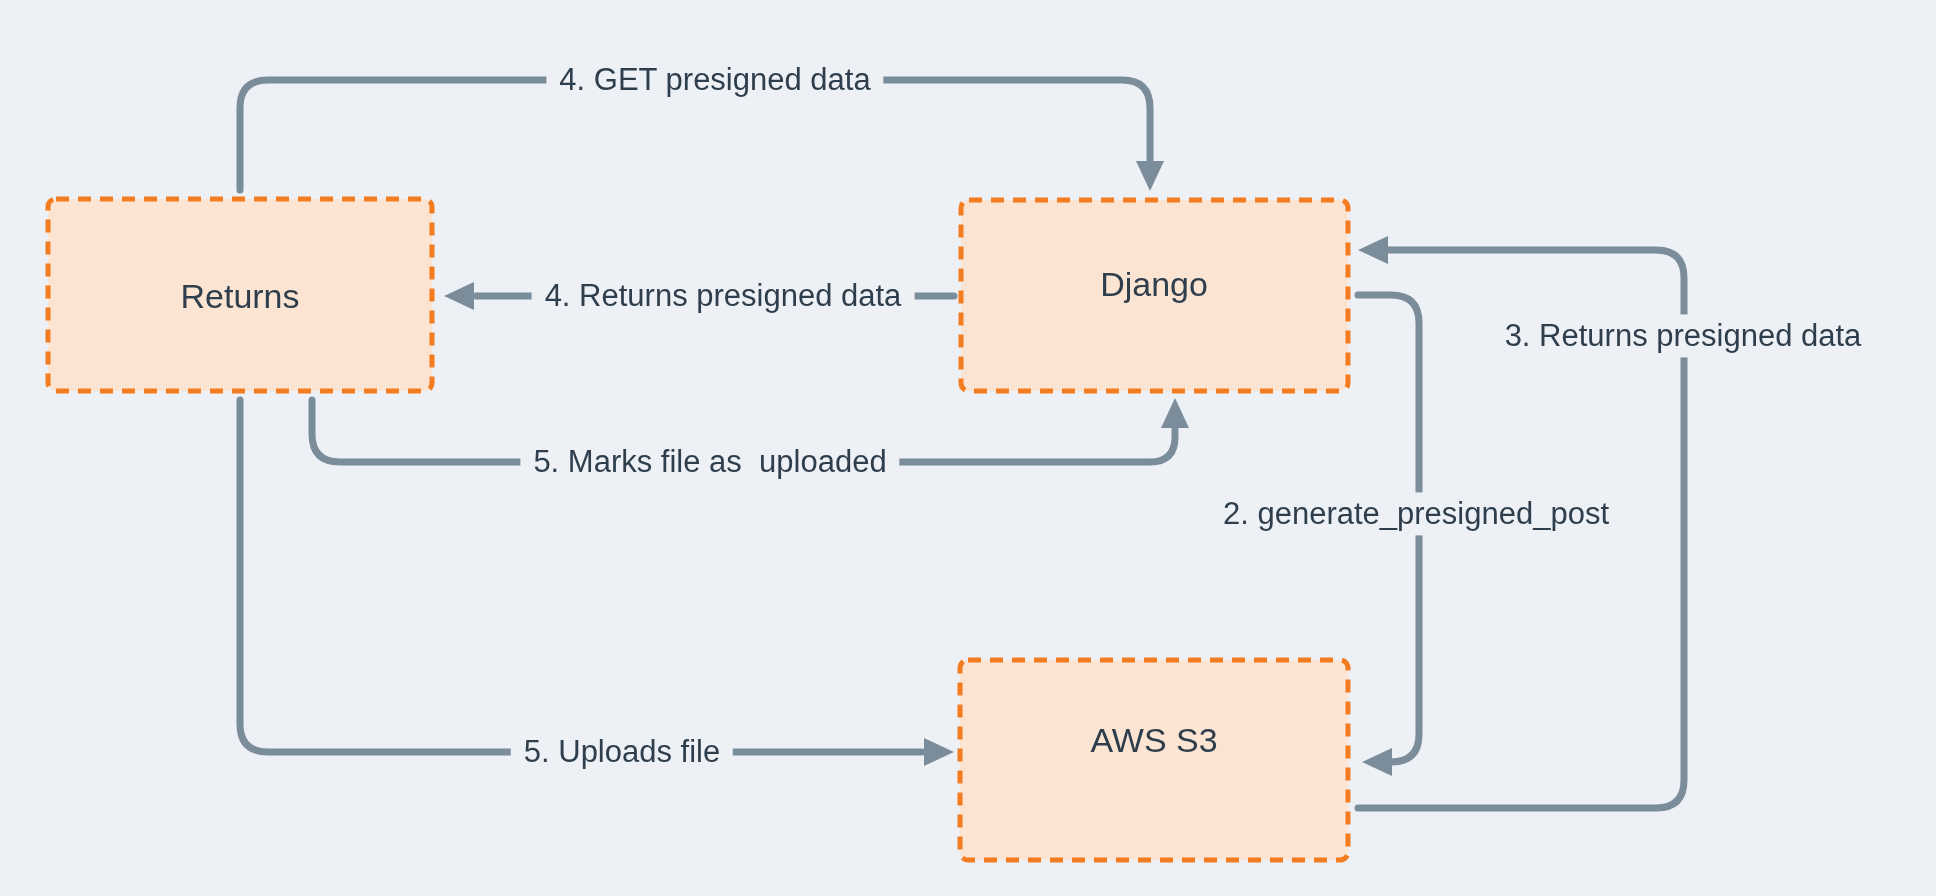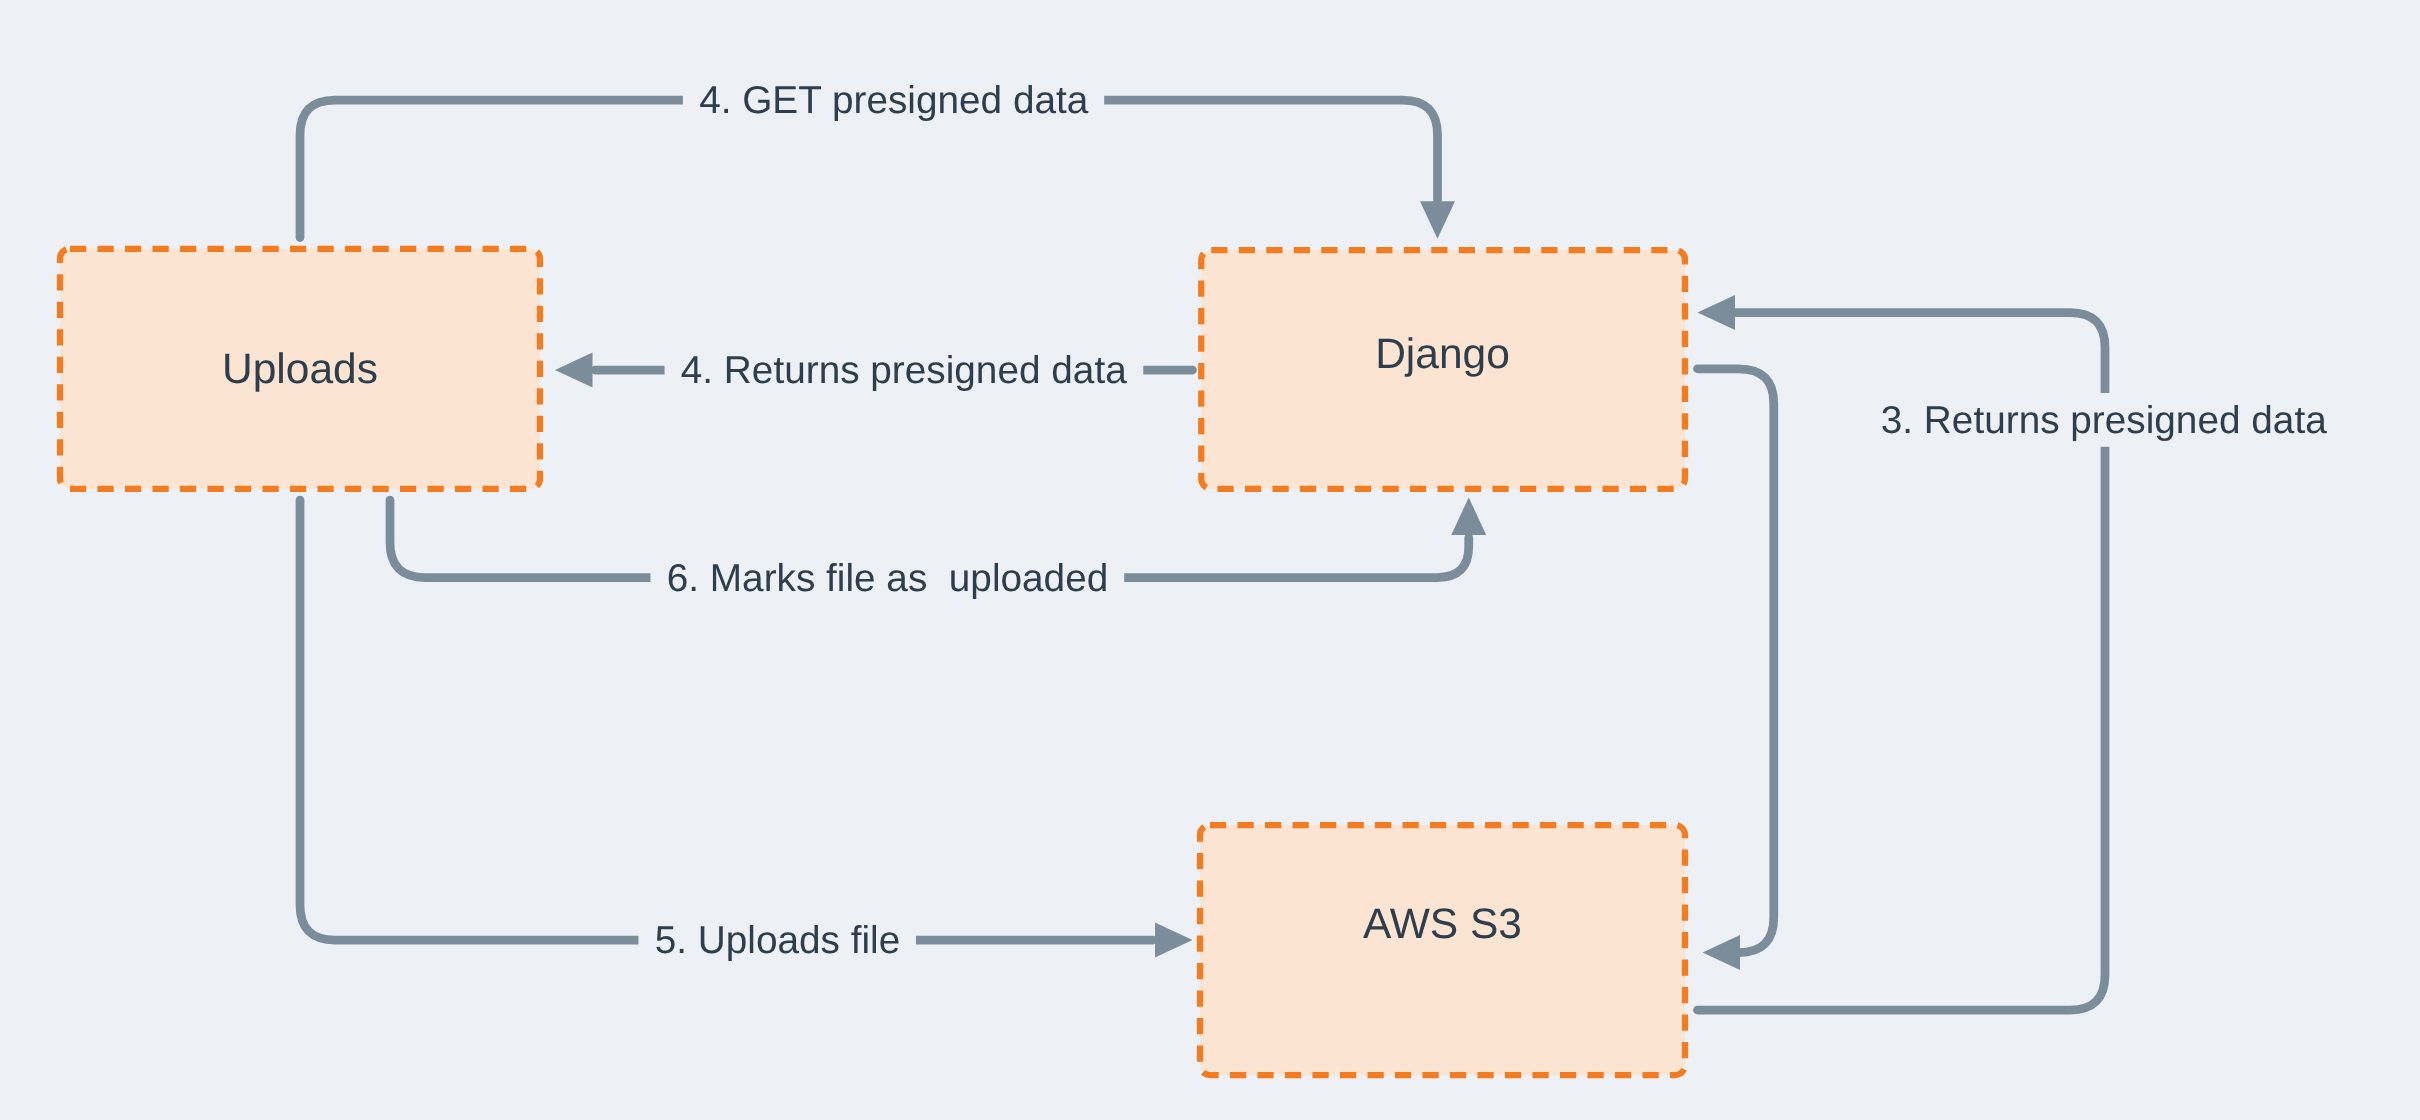--- a/index.html
+++ b/index.html
@@ -84,23 +84,24 @@
     <path class="head" d="M 954 752 L 924 738 L 924 766 Z"></path>
 
     <path class="edge" d="M 312 400 V 434 Q 312 462 340 462 H 1150 Q 1175 462 1175 437 V 430"></path>
     <path class="head" d="M 1175 398 L 1161 428 L 1189 428 Z"></path>
 
     <rect class="node-rect" x="48" y="199" width="384" height="192" rx="8"></rect>
     <rect class="node-rect" x="961" y="200" width="387" height="191" rx="8"></rect>
     <rect class="node-rect" x="960" y="660" width="388" height="200" rx="8"></rect>
   </svg>
 
-  <div class="node-label" style="left:240px; top:296px">Uploads</div>
+  <div class="node-label" style="left:240px; top:296px">Returns</div>
   <div class="node-label" style="left:1154px; top:284px">Django</div>
   <div class="node-label" style="left:1154px; top:740px">AWS S3</div>
 
   <div class="edge-label" style="left:715px; top:80px">4. GET presigned data</div>
+  <div class="edge-label" style="left:1416px; top:514px">2. generate_presigned_post</div>
   <div class="edge-label" style="left:1683px; top:336px">3. Returns presigned data</div>
   <div class="edge-label" style="left:723px; top:296px">4. Returns presigned data</div>
   <div class="edge-label" style="left:622px; top:752px">5. Uploads file</div>
-  <div class="edge-label" style="left:710px; top:462px">6. Marks file as  uploaded</div>
+  <div class="edge-label" style="left:710px; top:462px">5. Marks file as  uploaded</div>
 
 </div>
 
 </body></html>

